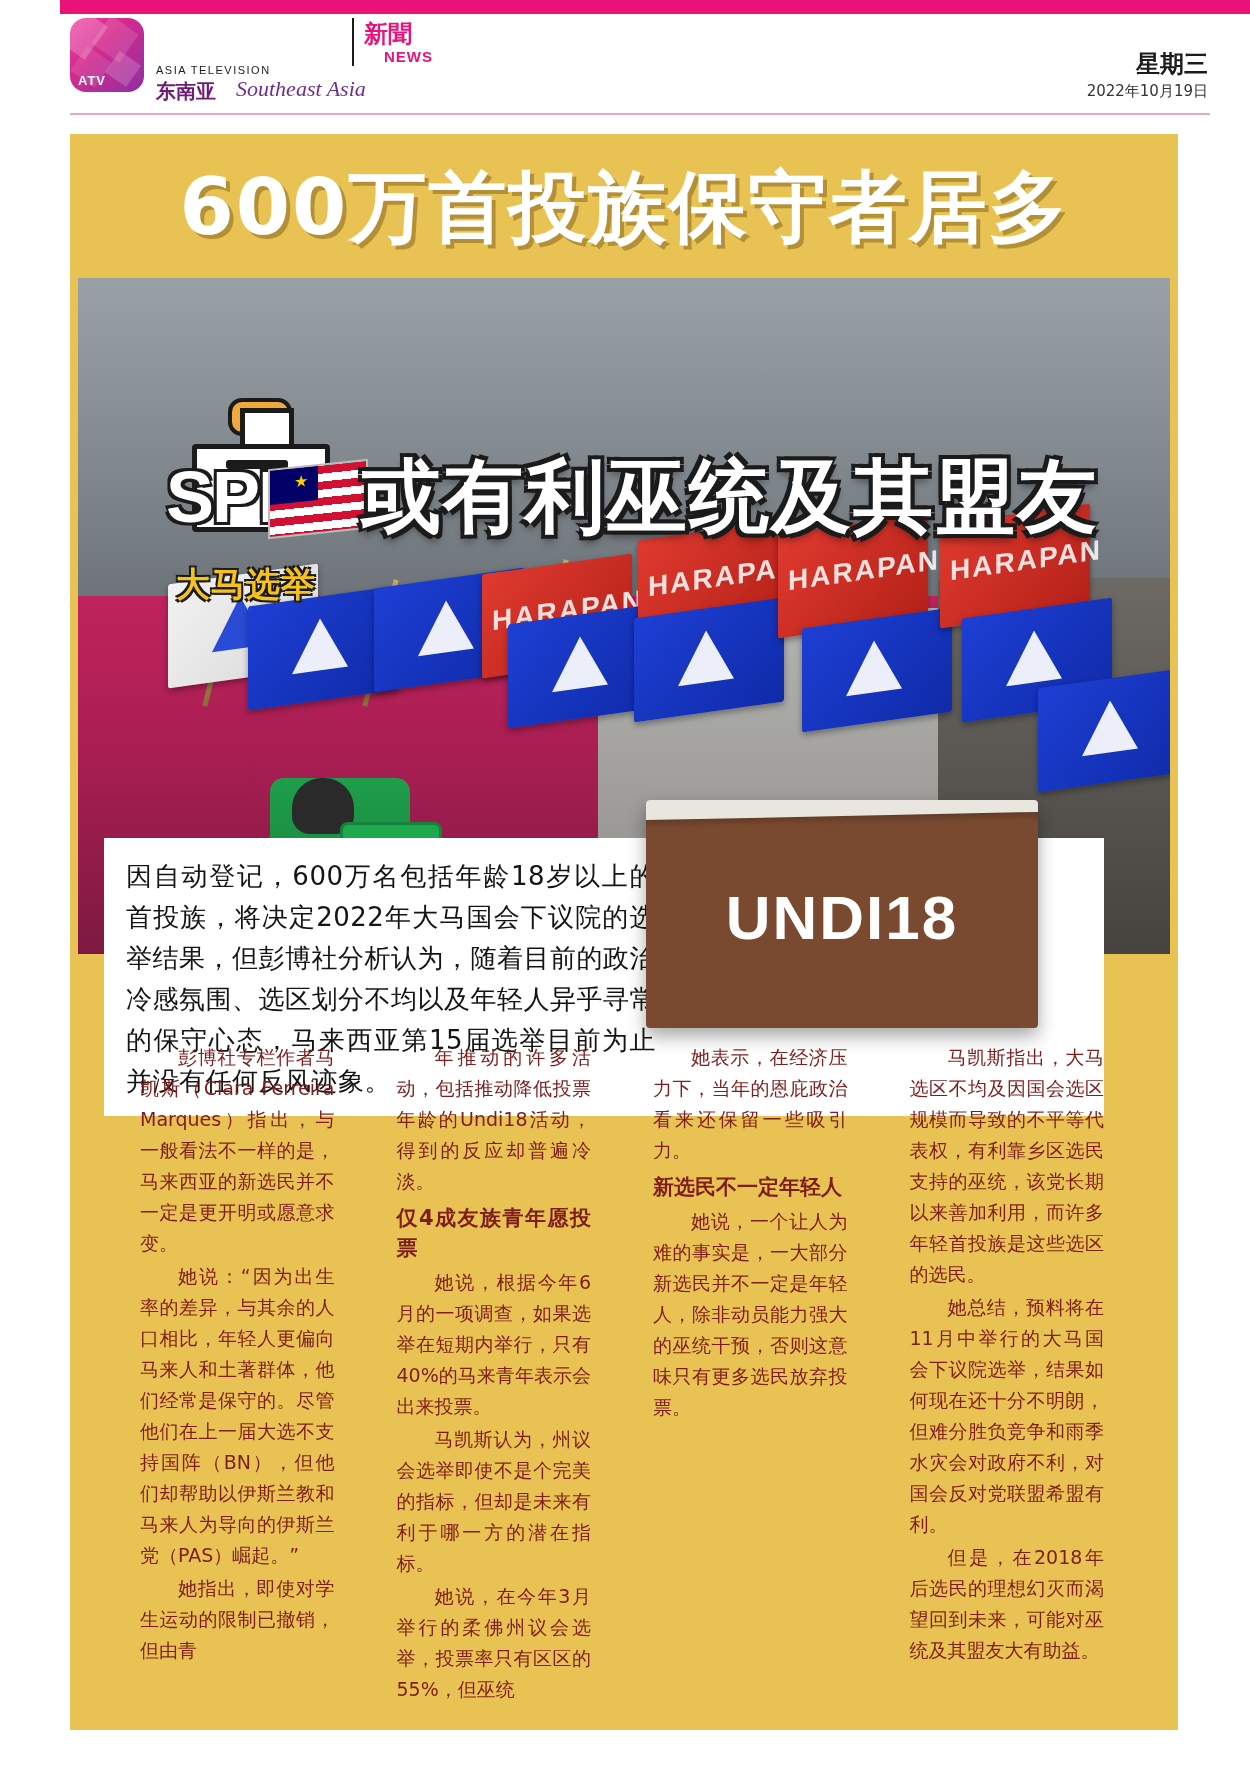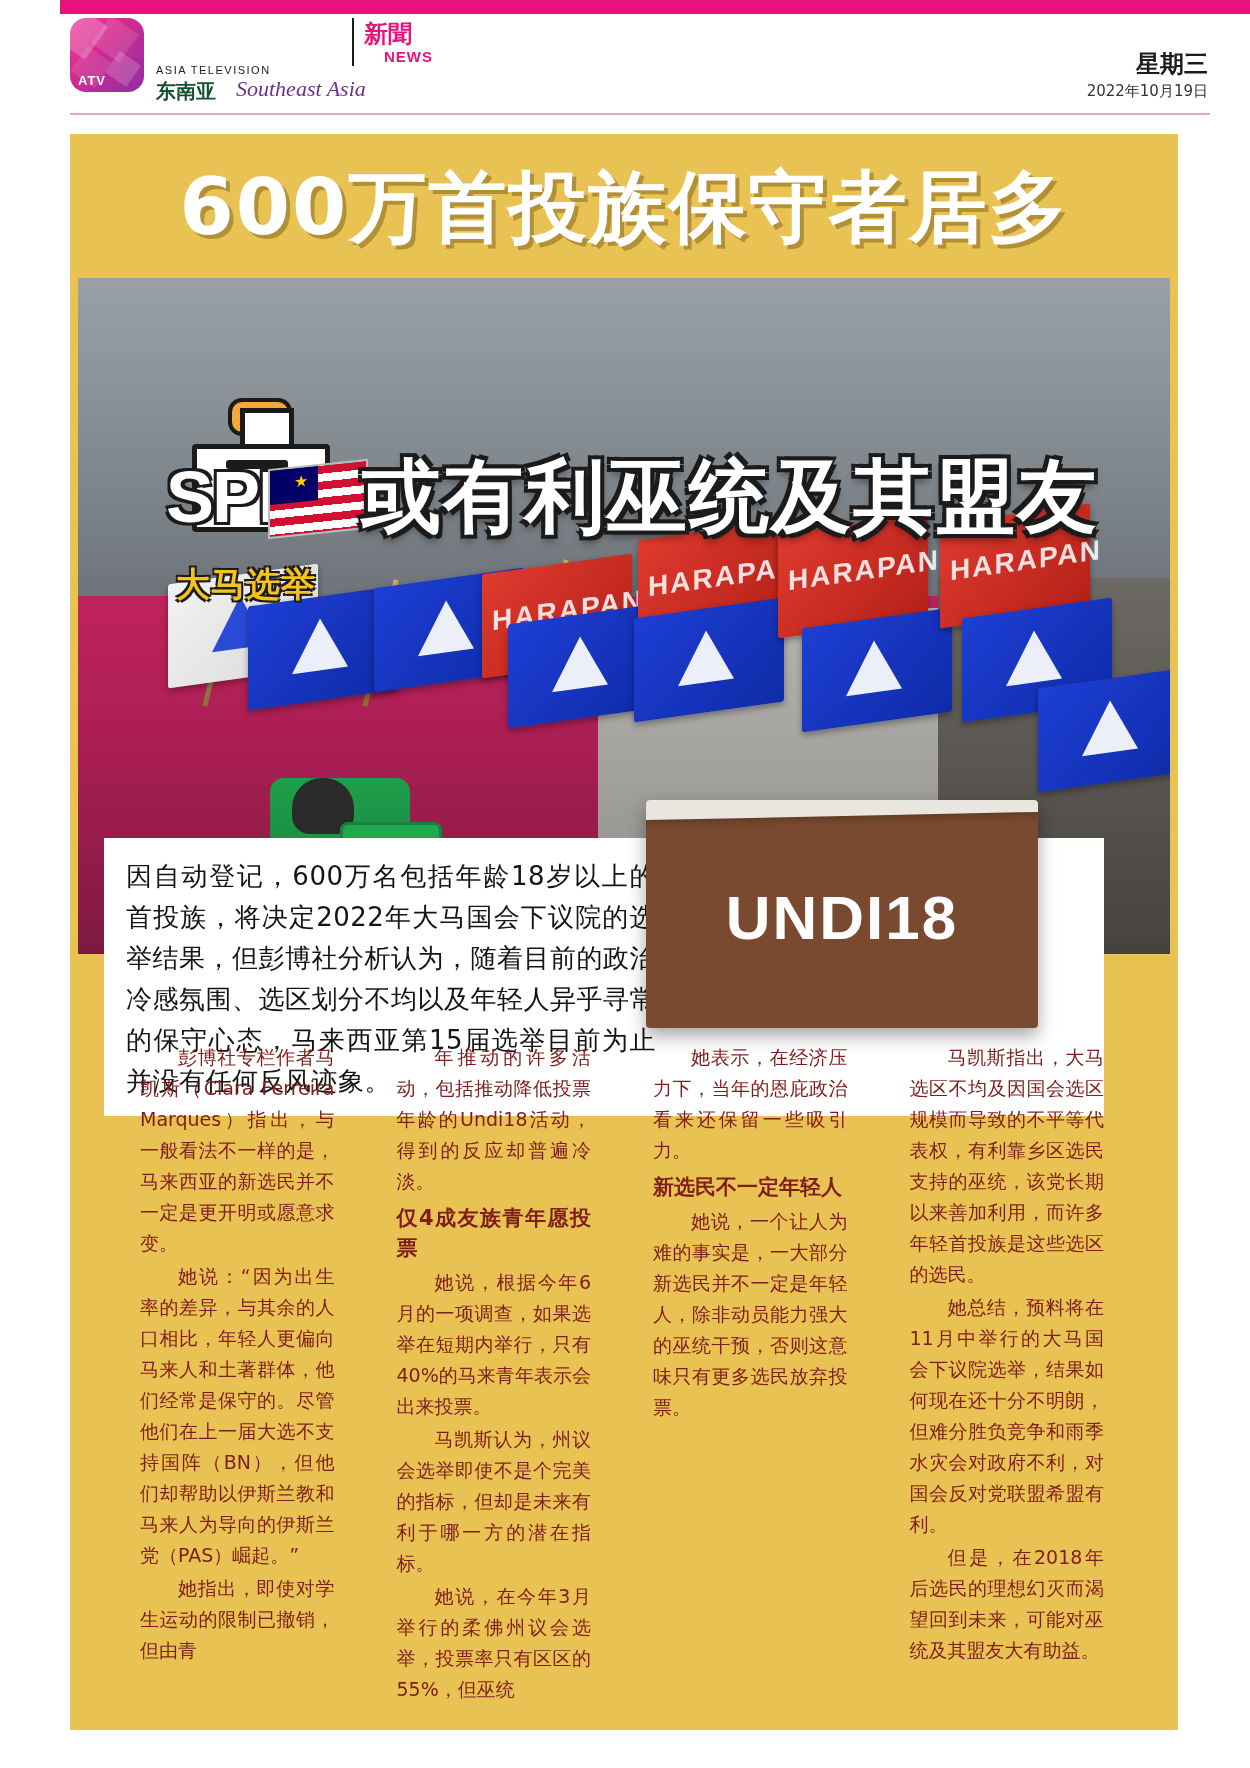--- a/index.html
+++ b/index.html
@@ -97,21 +97,21 @@
     font-weight: bold;
     color: #e8127a;
     letter-spacing: 1px;
     margin-left: 20px;
   }
   .logo-sea-cn {
     position: absolute;
     left: 86px; top: 68px;
     font-size: 20px;
     font-weight: bold;
-    color: #14532d;
+    color: #701a75;
     font-family: "DejaVu Sans", sans-serif;
   }
   .logo-sea-en {
     position: absolute;
     left: 166px; top: 66px;
     font-size: 22px;
     color: #6f2d91;
     font-family: "Liberation Serif", serif;
     font-style: italic;
   }

